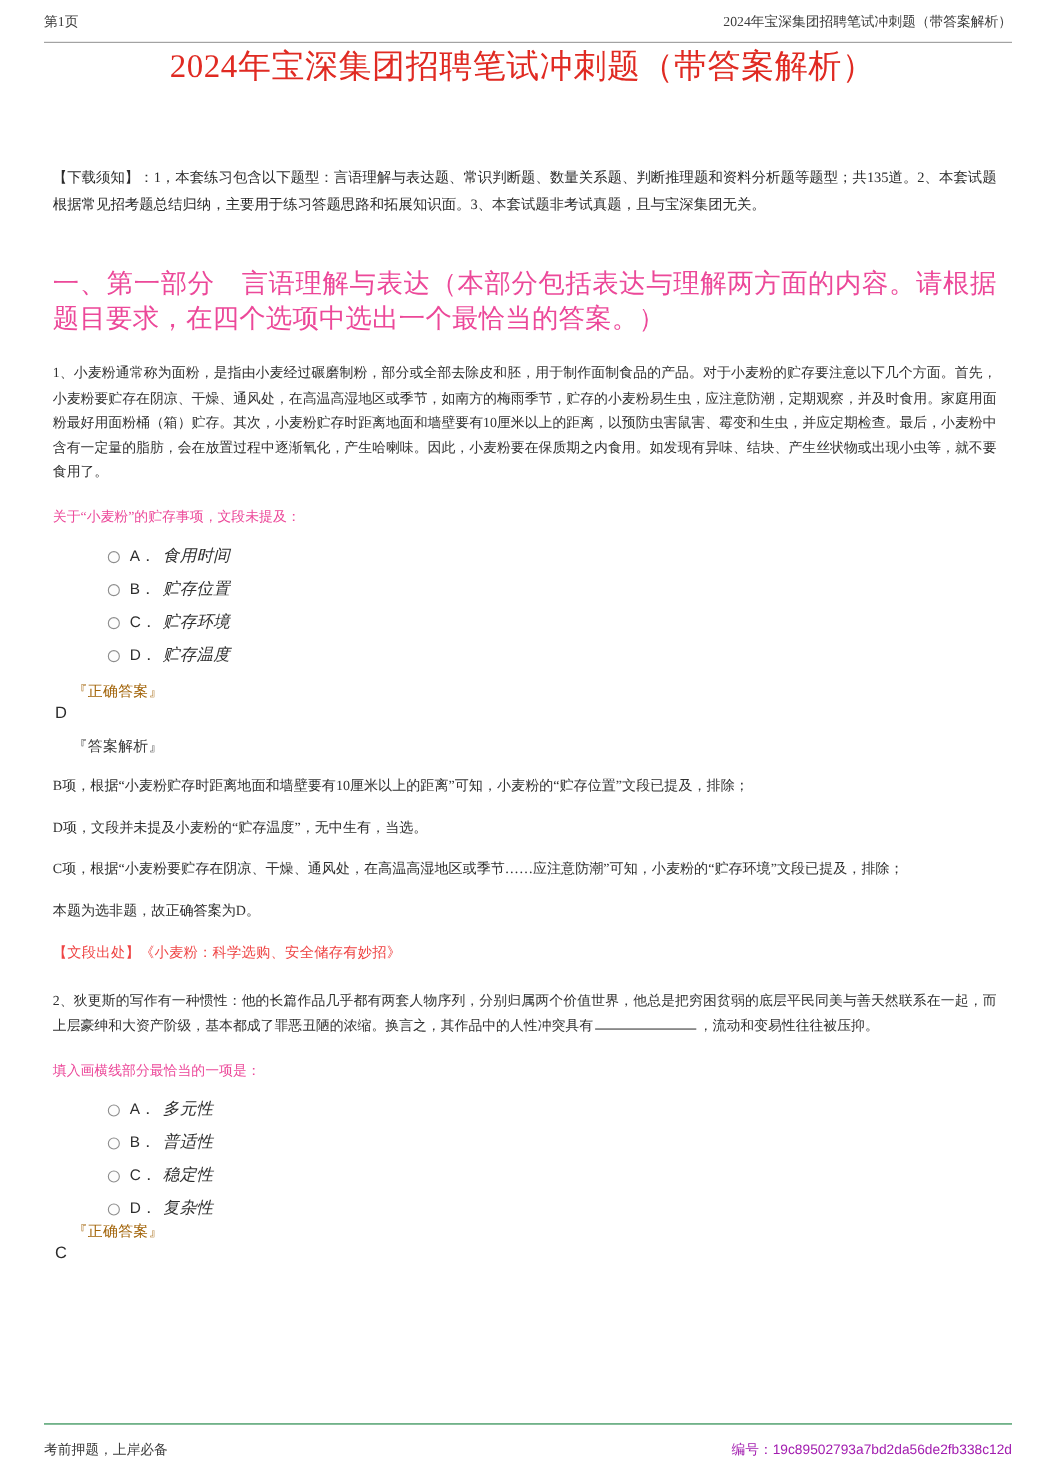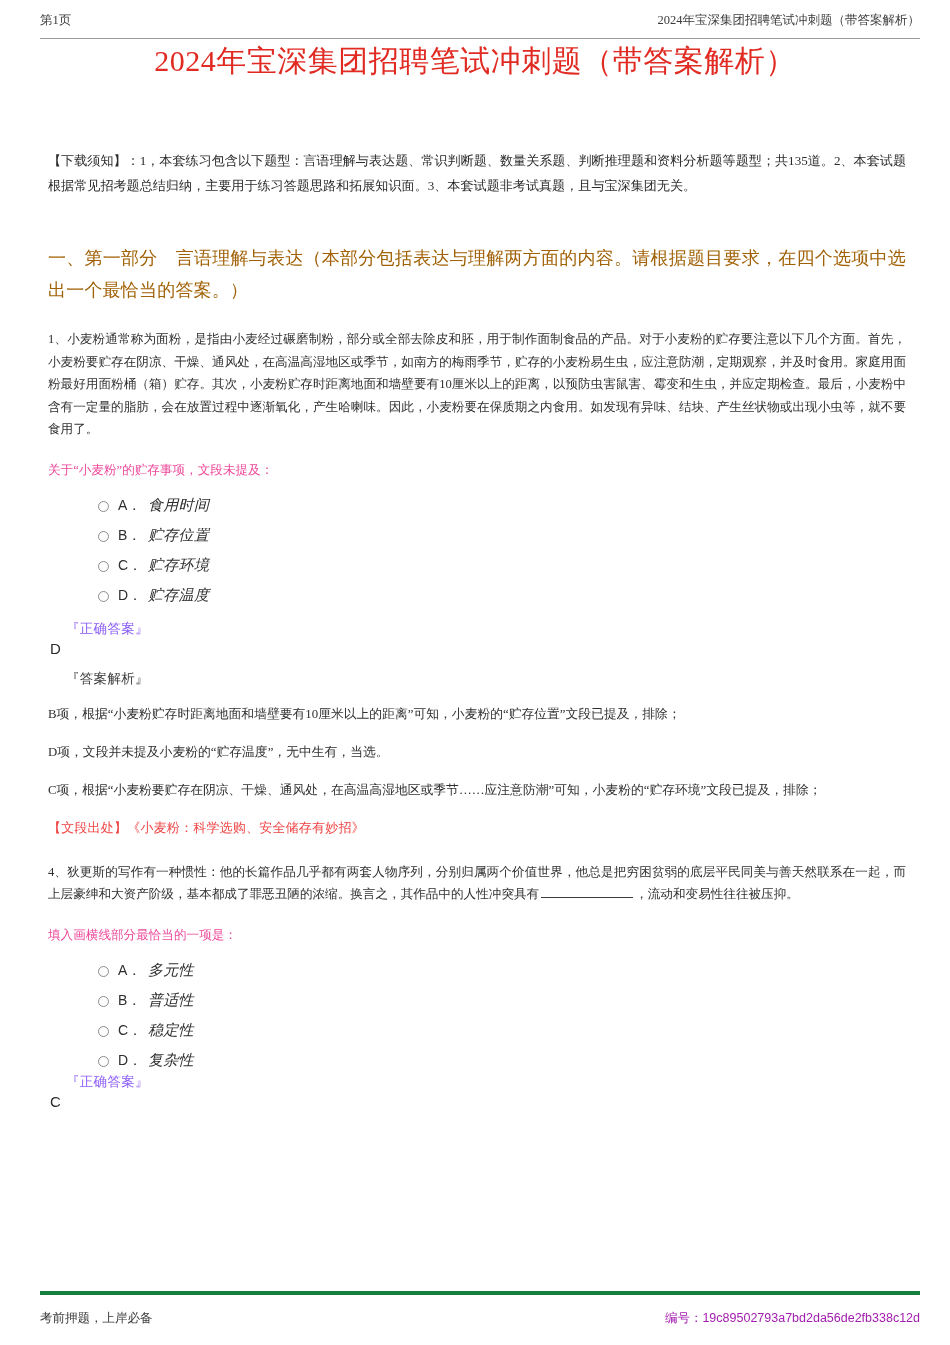--- a/index.html
+++ b/index.html
@@ -69,23 +69,23 @@
   .notice {
     font-size: 13.1px;
     line-height: 25px;
     color: #2b2b2b;
     text-align: justify;
     text-justify: inter-ideograph;
     margin: 0 0 44px 0;
   }
 
   .section-heading {
-    font-size: 18px;
+    font-size: 24px;
     line-height: 32px;
-    color: #a16207;
+    color: #ec4899;
     margin: 0 0 22px 0;
     text-align: justify;
     text-justify: inter-ideograph;
     letter-spacing: 0.2px;
   }
 
   .q-stem {
     font-size: 12.6px;
     line-height: 22.5px;
     color: #303030;
@@ -145,21 +145,21 @@
   .opt-text {
     font-size: 15px;
     color: #2e2e2e;
     letter-spacing: 0.3px;
     font-style: italic;
   }
 
   
   .answer-label {
     font-size: 13.5px;
-    color: #8b5cf6;
+    color: #a16207;
     margin: 2px 0 0 18px;
     line-height: 20px;
     letter-spacing: 0.3px;
   }
   .answer-value {
     font-family: "Liberation Sans", sans-serif;
     font-size: 15px;
     color: #2b2b2b;
     margin: 0 0 10px 2px;
     line-height: 20px;
@@ -192,21 +192,21 @@
   
   .answer-tight { margin-top: -12px; }
 
   
   .page-footer {
     position: absolute;
     bottom: 18px;
     left: 40px;
     right: 30px;
     height: 26px;
-    border-top: 4px solid #15803d;
+    border-top: 1px solid #15803d;
     display: flex;
     align-items: flex-end;
     justify-content: space-between;
     font-size: 12.5px;
     color: #3b3b3b;
     padding-top: 6px;
   }
   .footer-id {
     font-family: "Liberation Sans", sans-serif;
     font-size: 12.5px;
@@ -262,26 +262,27 @@
       </ul>
 
       <div class="answer-label">『正确答案』</div>
       <div class="answer-value">D</div>
 
       <div class="analysis-label">『答案解析』</div>
 
       <p class="analysis-item">B项，根据“小麦粉贮存时距离地面和墙壁要有10厘米以上的距离”可知，小麦粉的“贮存位置”文段已提及，排除；</p>
       <p class="analysis-item">D项，文段并未提及小麦粉的“贮存温度”，无中生有，当选。</p>
       <p class="analysis-item">C项，根据“小麦粉要贮存在阴凉、干燥、通风处，在高温高湿地区或季节……应注意防潮”可知，小麦粉的“贮存环境”文段已提及，排除；</p>
+      <p class="analysis-item">本题为选非题，故正确答案为D。</p>
 
       <p class="source-line">【文段出处】《小麦粉：科学选购、安全储存有妙招》</p>
     </div>
 
     <div class="q-block">
-      <p class="q-stem"><span>4、狄更斯的写作有一种惯性：他的长篇作品几乎都有两套人物序列，分别归属两个价值世界，他总是把穷困贫弱的底层平民同美与善天然联系在一起，而上层豪绅和大资产阶级，基本都成了罪恶丑陋的浓缩。换言之，其作品中的人性冲突具有</span><span class="blank-line"></span><span>，流动和变易性往往被压抑。</span></p>
+      <p class="q-stem"><span>2、狄更斯的写作有一种惯性：他的长篇作品几乎都有两套人物序列，分别归属两个价值世界，他总是把穷困贫弱的底层平民同美与善天然联系在一起，而上层豪绅和大资产阶级，基本都成了罪恶丑陋的浓缩。换言之，其作品中的人性冲突具有</span><span class="blank-line"></span><span>，流动和变易性往往被压抑。</span></p>
       <p class="q-prompt">填入画横线部分最恰当的一项是：</p>
 
       <ul class="options">
         <li class="option-row">
           <span class="radio"></span>
           <span class="opt-letter">A．</span>
           <span class="opt-text">多元性</span>
         </li>
         <li class="option-row">
           <span class="radio"></span>

